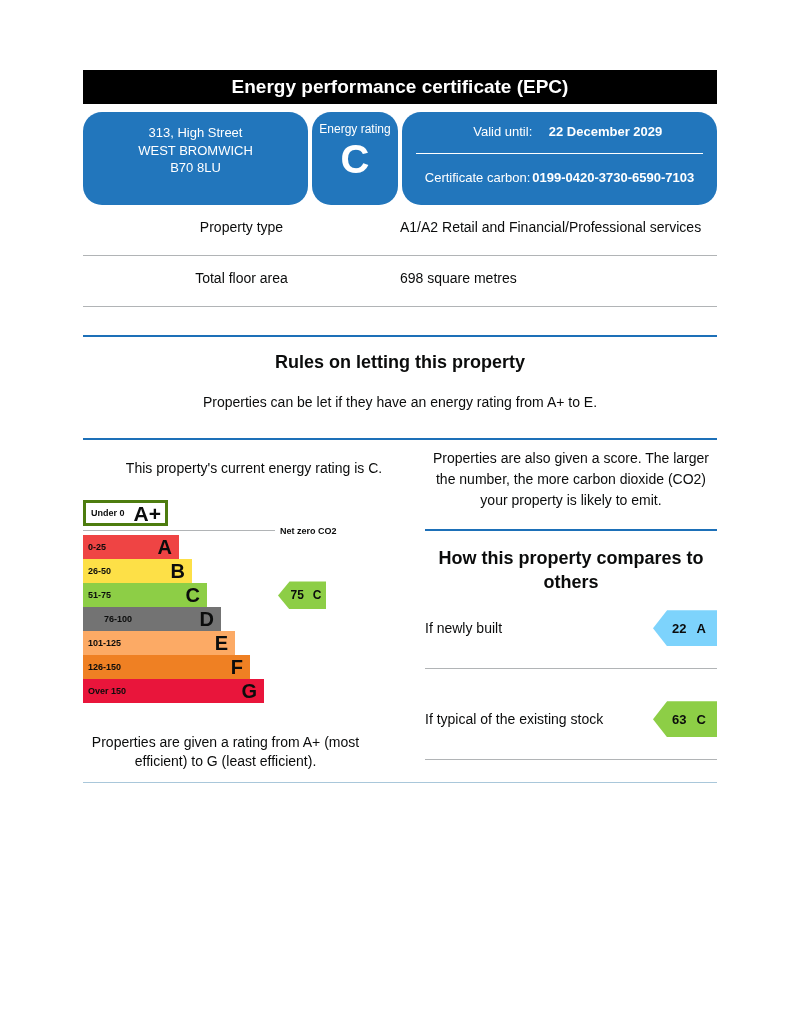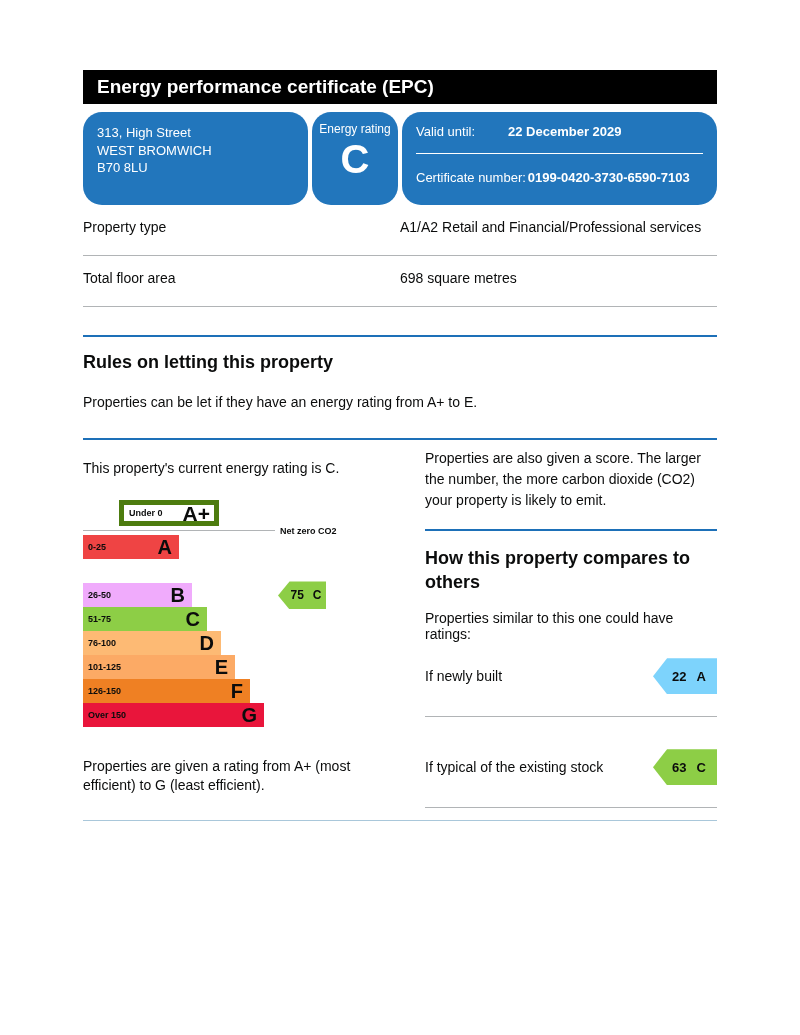--- a/index.html
+++ b/index.html
@@ -1,21 +1,21 @@
 <!DOCTYPE html>
 <html><head>
 <meta charset="utf-8">
 <style>
   html,body { margin:0; padding:0; }
   body {
     width:800px; height:1035px; background:#ffffff;
     font-family:"Liberation Sans", "DejaVu Sans", sans-serif;
     color:#0b0c0c; -webkit-font-smoothing:antialiased;
   }
-  .page { width:634px; margin-left:83px; padding-top:70px; }
+  .page { width:634px; margin-left:83px; padding-top:70px;text-align:center; }
 
   
   .header-bar { background:#000000; color:#ffffff; padding:7px 14px; }
   .header-bar h1 { margin:0; font-size:19px; line-height:20px; font-weight:bold; }
 
   
   .summary { margin-top:8px; display:grid; grid-template-columns:225px 86px 1fr; gap:4px; }
   .summary > div { background:#2276bc; color:#ffffff; min-height:93px; box-sizing:border-box;border-radius:19px; }
   .addr-cell { padding:12px 14px; font-size:13px; line-height:1.35; }
   .rating-cell { display:flex; flex-direction:column; align-items:center; padding-top:10px; }
@@ -41,21 +41,21 @@
 
   
   .two-col { display:grid; grid-template-columns:342px 292px; }
   .eff-h { margin-top:16px; width:300px; }
   .current-p { font-size:14px; margin:20px 0 12px; }
   .footnote-p { font-size:14px; line-height:1.3; margin:30px 0 0; width:285px; }
 
   
   .chart { position:relative; margin-top:24px; }
   .band, .band-aplus { display:flex; align-items:center; justify-content:space-between; box-sizing:border-box; }
-  .band-aplus { width:100px; height:26px; background:#ffffff; border:5px solid #4d7c0f;margin-left:36px; }
+  .band-aplus { width:85px; height:26px; background:#ffffff; border:3px solid #4d7c0f; }
   .band { height:24px; }
   .range { font-size:9px; font-weight:bold; padding-left:5px; white-space:nowrap; }
   .letter { font-size:20px; font-weight:bold; line-height:1; padding-right:7px; }
   .letter-aplus { font-size:21px; font-weight:bold; line-height:1; padding-right:4px; }
   .netzero { display:flex; align-items:center; height:9px; }
   .nz-line { width:192px; border-top:1px solid #b1b4b6; }
   .nz-label { font-size:9px; font-weight:bold; margin-left:5px; white-space:nowrap; }
   .current-arrow {
     position:absolute; left:195px; top:81px; width:48px; height:28px;
     clip-path:polygon(24% 0,100% 0,100% 100%,24% 100%,0 50%);
@@ -96,21 +96,21 @@
     <div class="rating-cell">
       <span class="rating-label">Energy rating</span>
       <span class="rating-letter">C</span>
     </div>
     <div class="valid-cell">
       <div>
         <span class="vu-label">Valid until:</span><span class="vu-date">22 December 2029</span>
       </div>
       <hr class="valid-hr">
       <div>
-        <span>Certificate number:</span><span class="cert-num">0199-0420-3730-6590-7103</span>
+        <span>Certificate carbon:</span><span class="cert-num">0199-0420-3730-6590-7103</span>
       </div>
     </div>
   </div>
 
   <div class="details-row">
     <span class="lbl">Property type</span>
     <span>A1/A2 Retail and Financial/Professional services</span>
   </div>
   <div class="details-row">
     <span class="lbl">Total floor area</span>
@@ -136,29 +136,29 @@
         </div>
         <div class="netzero">
           <span class="nz-line"></span>
           <span class="nz-label">Net zero CO2</span>
         </div>
         <div id="bands-container">
             <div class="band" style="width: 96px; background: #ef4444;">
               <span class="range">0-25</span>
               <span class="letter">A</span>
             </div>
-            <div class="band" style="width: 109px; background: #f0abfc; margin-top: 24px;">
+            <div class="band" style="width: 109px; background: #fde047;">
               <span class="range">26-50</span>
               <span class="letter">B</span>
             </div>
             <div class="band" style="width: 124px; background: rgb(141, 206, 70);">
               <span class="range">51-75</span>
               <span class="letter">C</span>
             </div>
-            <div class="band" style="width: 138px; background: #fdba74;">
+            <div class="band" style="width: 138px; background: #737373; padding-left: 16px;">
               <span class="range">76-100</span>
               <span class="letter">D</span>
             </div>
             <div class="band" style="width: 152px; background: rgb(252, 170, 101);">
               <span class="range">101-125</span>
               <span class="letter">E</span>
             </div>
             <div class="band" style="width: 167px; background: rgb(239, 128, 35);">
               <span class="range">126-150</span>
               <span class="letter">F</span>
@@ -175,21 +175,20 @@
         </div>
       </div>
 
       <p class="footnote-p">Properties are given a rating from A+ (most efficient) to G (least efficient).</p>
     </div>
 
     <div class="col-right">
       <p class="score-p">Properties are also given a score. The larger the number, the more carbon dioxide (CO2) your property is likely to emit.</p>
       <hr class="divider-blue" style="margin-top:18px;">
       <h2 class="cmp-h">How this property compares to others</h2>
-      <p class="cmp-intro">Properties similar to this one could have ratings:</p>
 
       <div class="cmp-row">
         <span>If newly built</span>
         <span class="badge" style="background: #7dd3fc;">
           <span>22</span>
             <span class="gap"></span>
             <span>A</span>
         </span>
       </div>
       <hr class="divider-gray">

